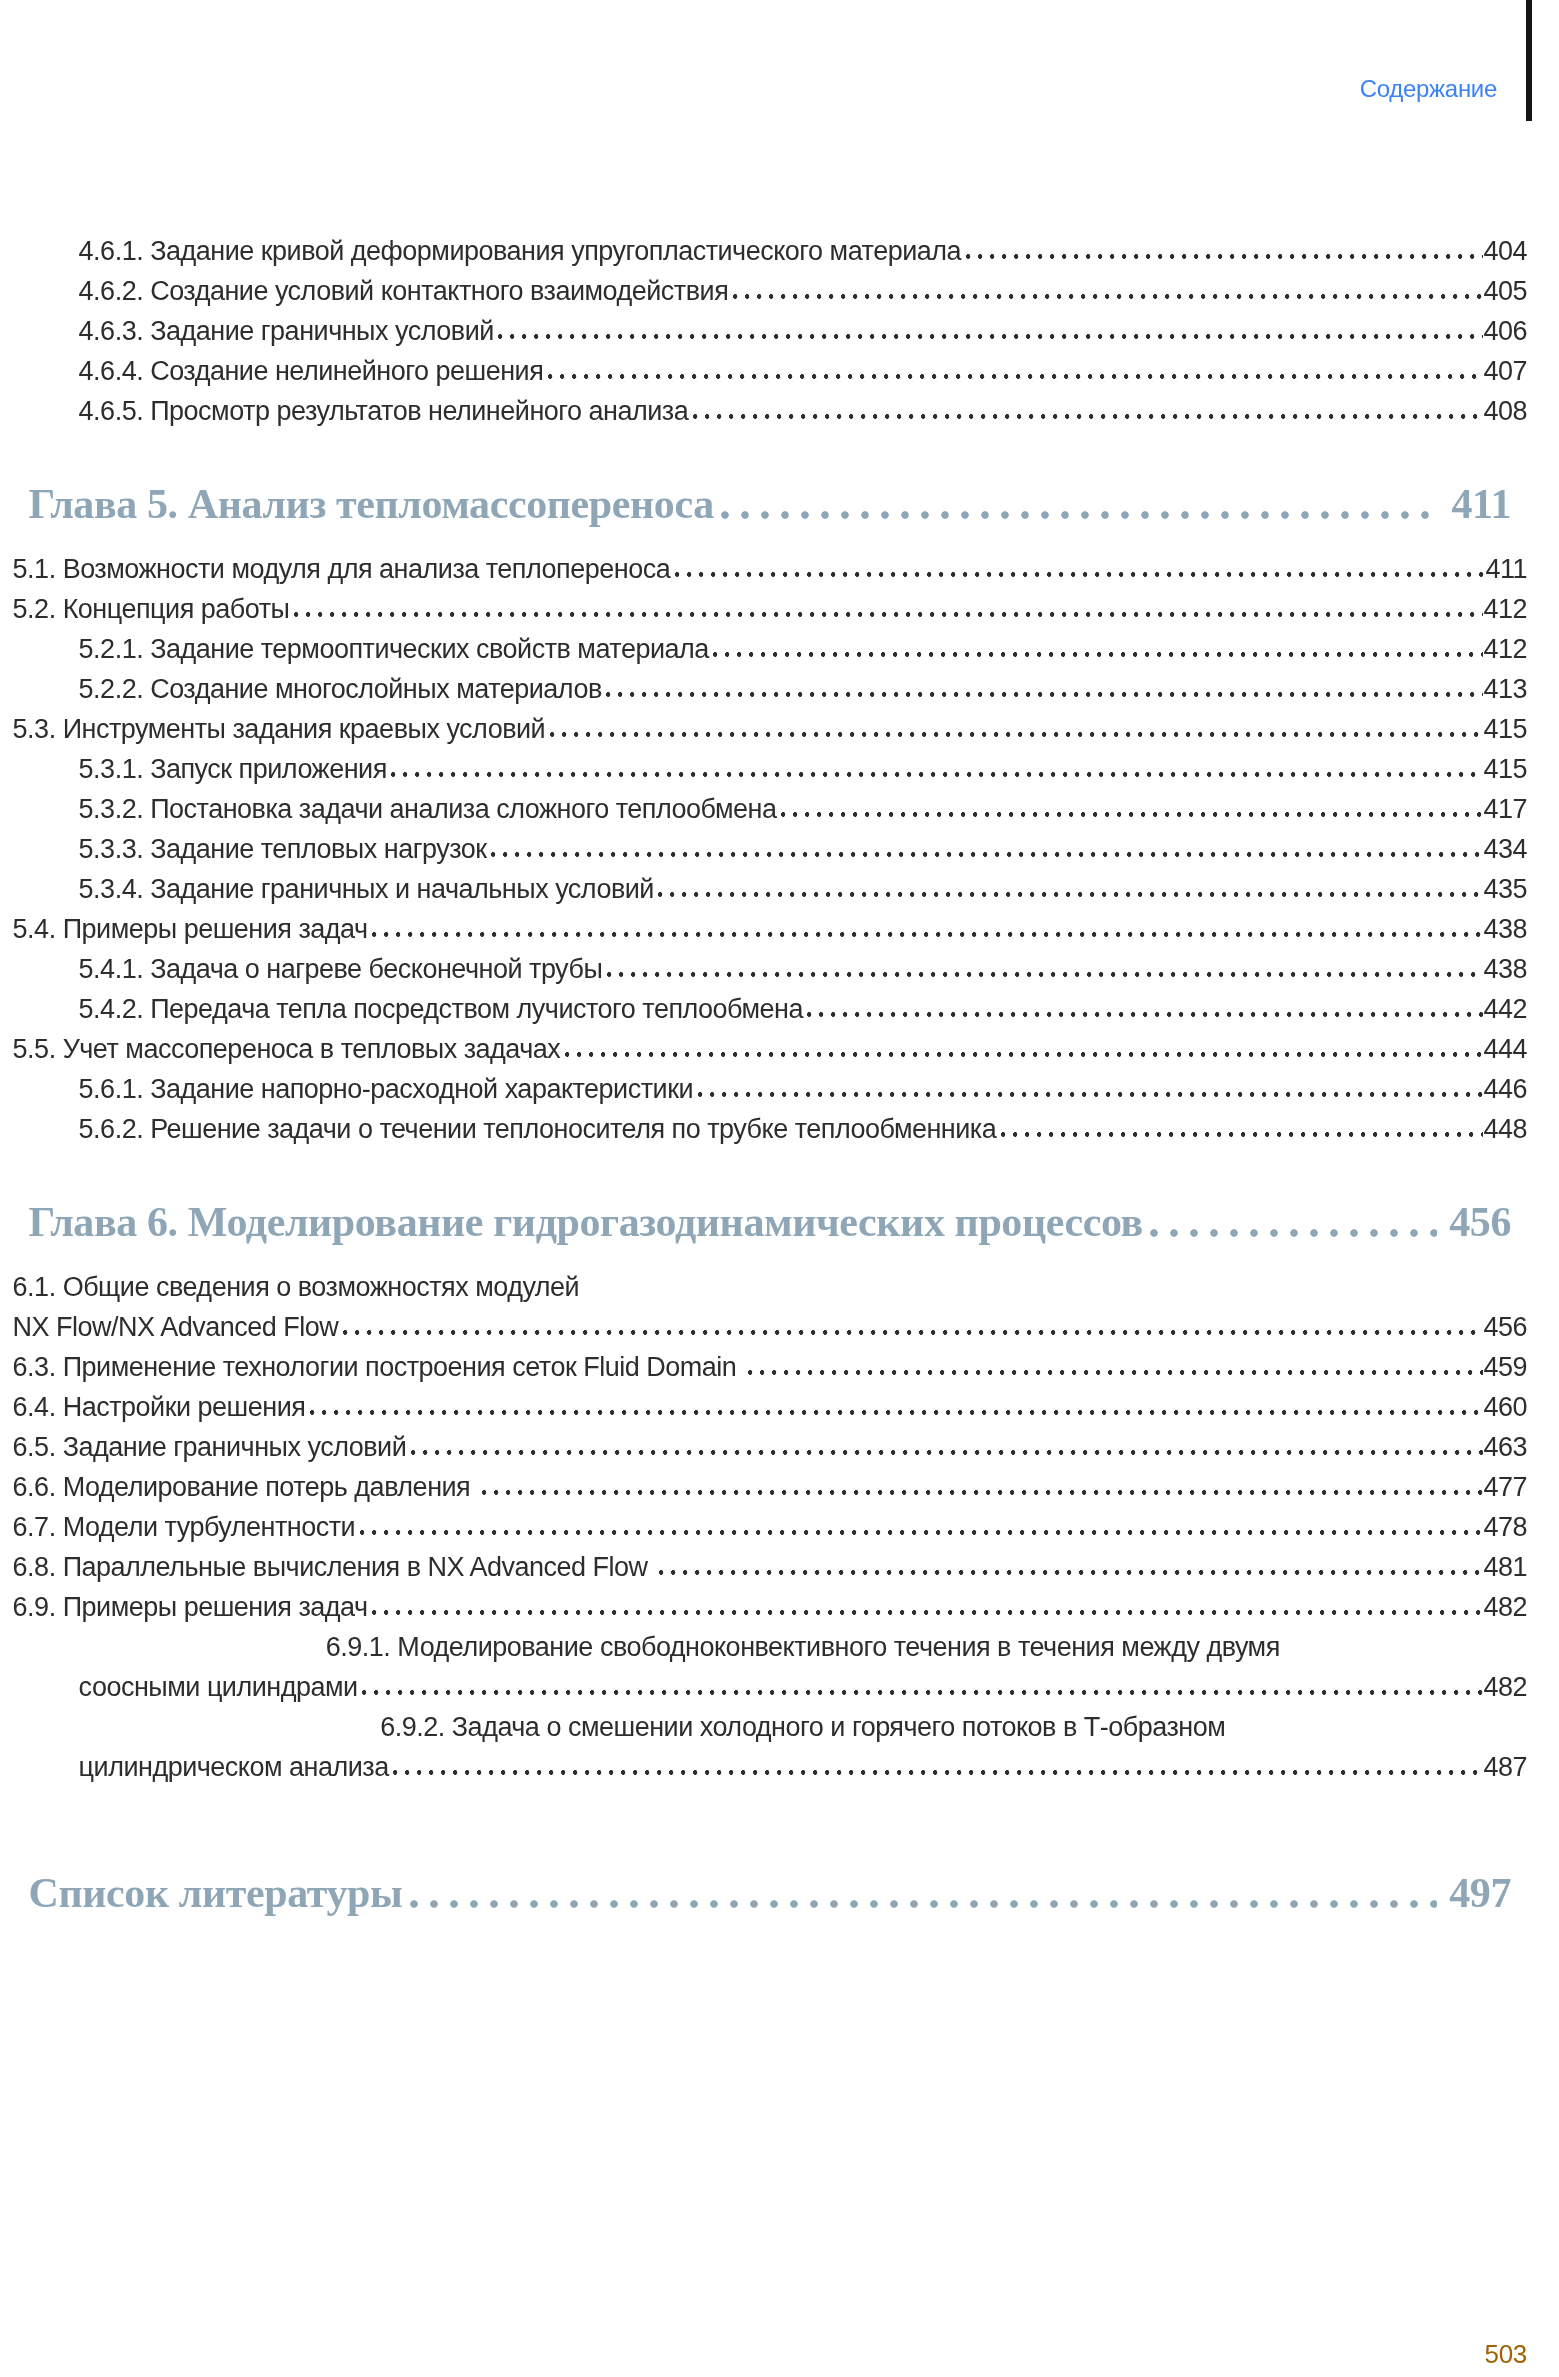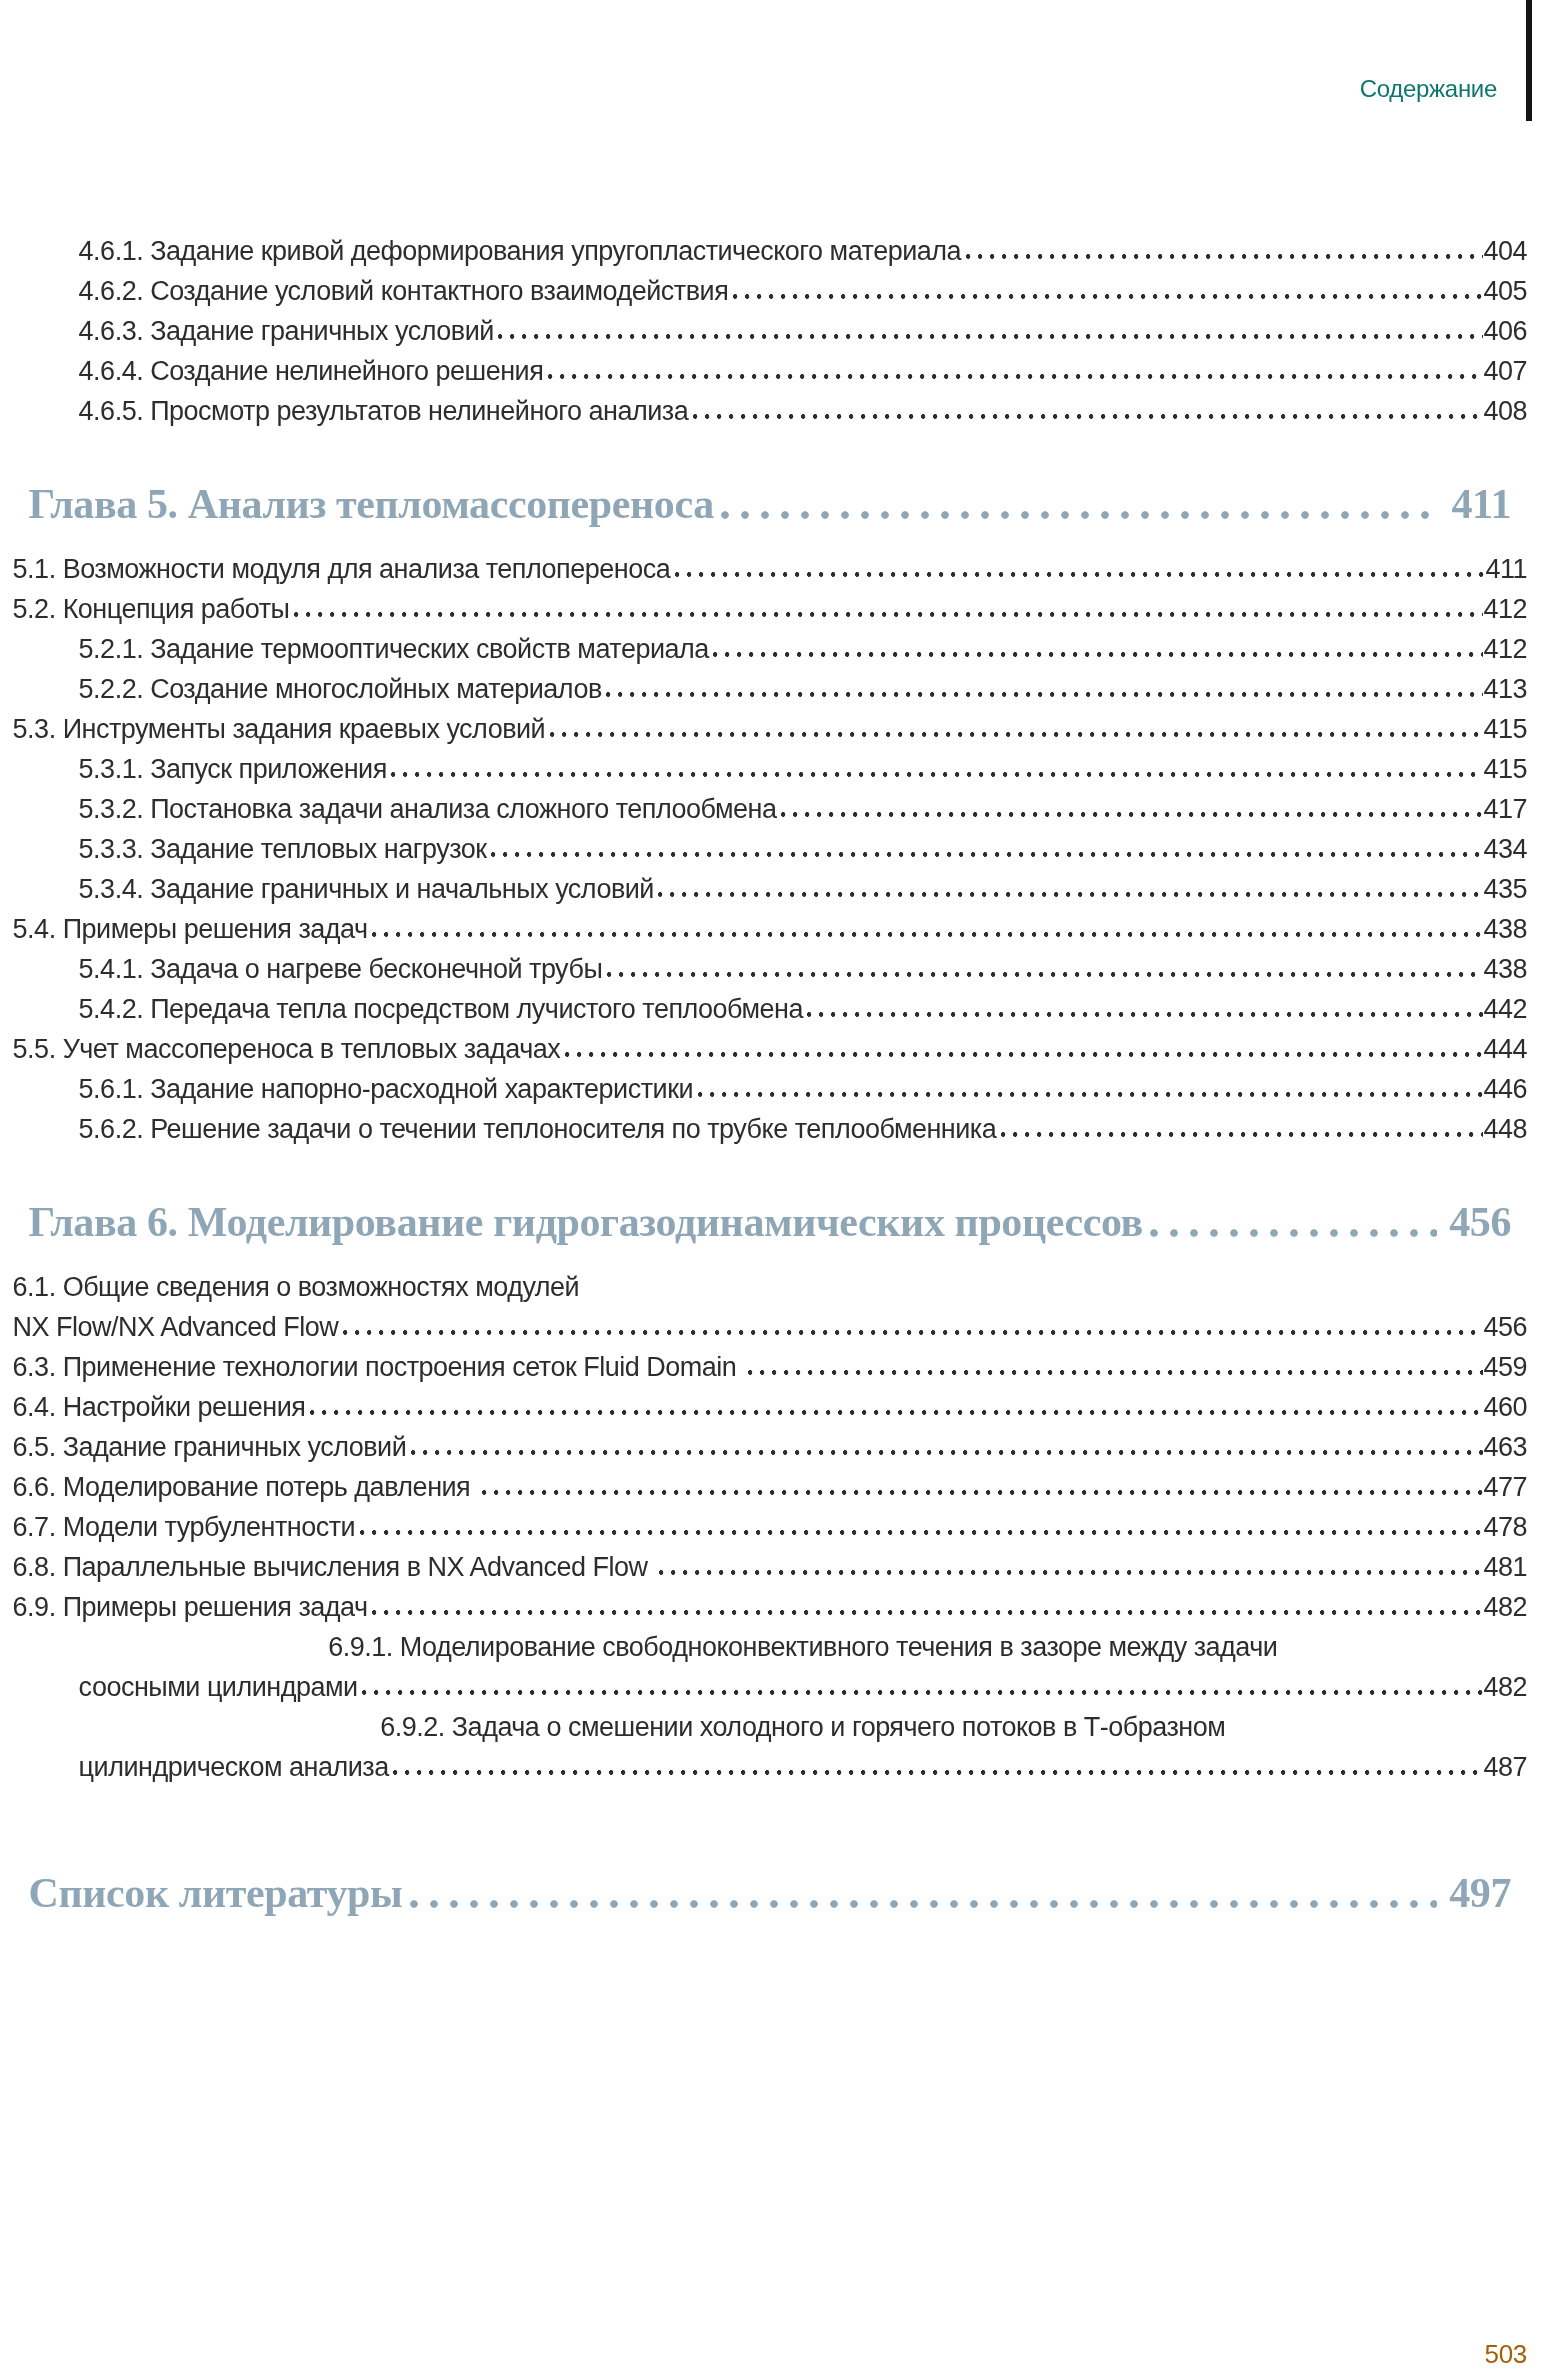--- a/index.html
+++ b/index.html
@@ -15,21 +15,21 @@
     font-family:"Liberation Sans","DejaVu Sans",sans-serif;
     color:var(--text);
   }
   .edge-bar{
     position:absolute;top:0;right:27px;
     width:6.3px;height:121px;
     background:#151515;
   }
   .running-header{
     position:absolute;top:75px;right:62px;
-    font-size:24px;letter-spacing:-0.3px;color:#0f766e;
+    font-size:24px;letter-spacing:-0.3px;color:#3b82f6;
   }
   .toc{padding:226px 32px 0 12.6px;}
   .row{
     display:flex;align-items:flex-end;
     height:40px;font-size:27px;letter-spacing:-0.5px;
     line-height:1.12;
   }
   .row.indent{padding-left:66px;justify-content:center;}
   .row .txt{white-space:pre;flex:0 1 auto;}
   .row .dots{
@@ -210,21 +210,21 @@
         <span class="txt">6.8. Параллельные вычисления в NX Advanced Flow </span>
         <span class="dots"></span>
         <span class="pg">481</span>
       </div>
       <div class="row entry">
         <span class="txt">6.9. Примеры решения задач</span>
         <span class="dots"></span>
         <span class="pg">482</span>
       </div>
       <div class="row entry indent">
-        <span class="txt">6.9.1. Моделирование свободноконвективного течения в зазоре между задачи</span>
+        <span class="txt">6.9.1. Моделирование свободноконвективного течения в течения между двумя</span>
       </div>
       <div class="row entry indent">
         <span class="txt">соосными цилиндрами</span>
         <span class="dots"></span>
         <span class="pg">482</span>
       </div>
       <div class="row entry indent">
         <span class="txt">6.9.2. Задача о смешении холодного и горячего потоков в Т-образном</span>
       </div>
       <div class="row entry indent">

